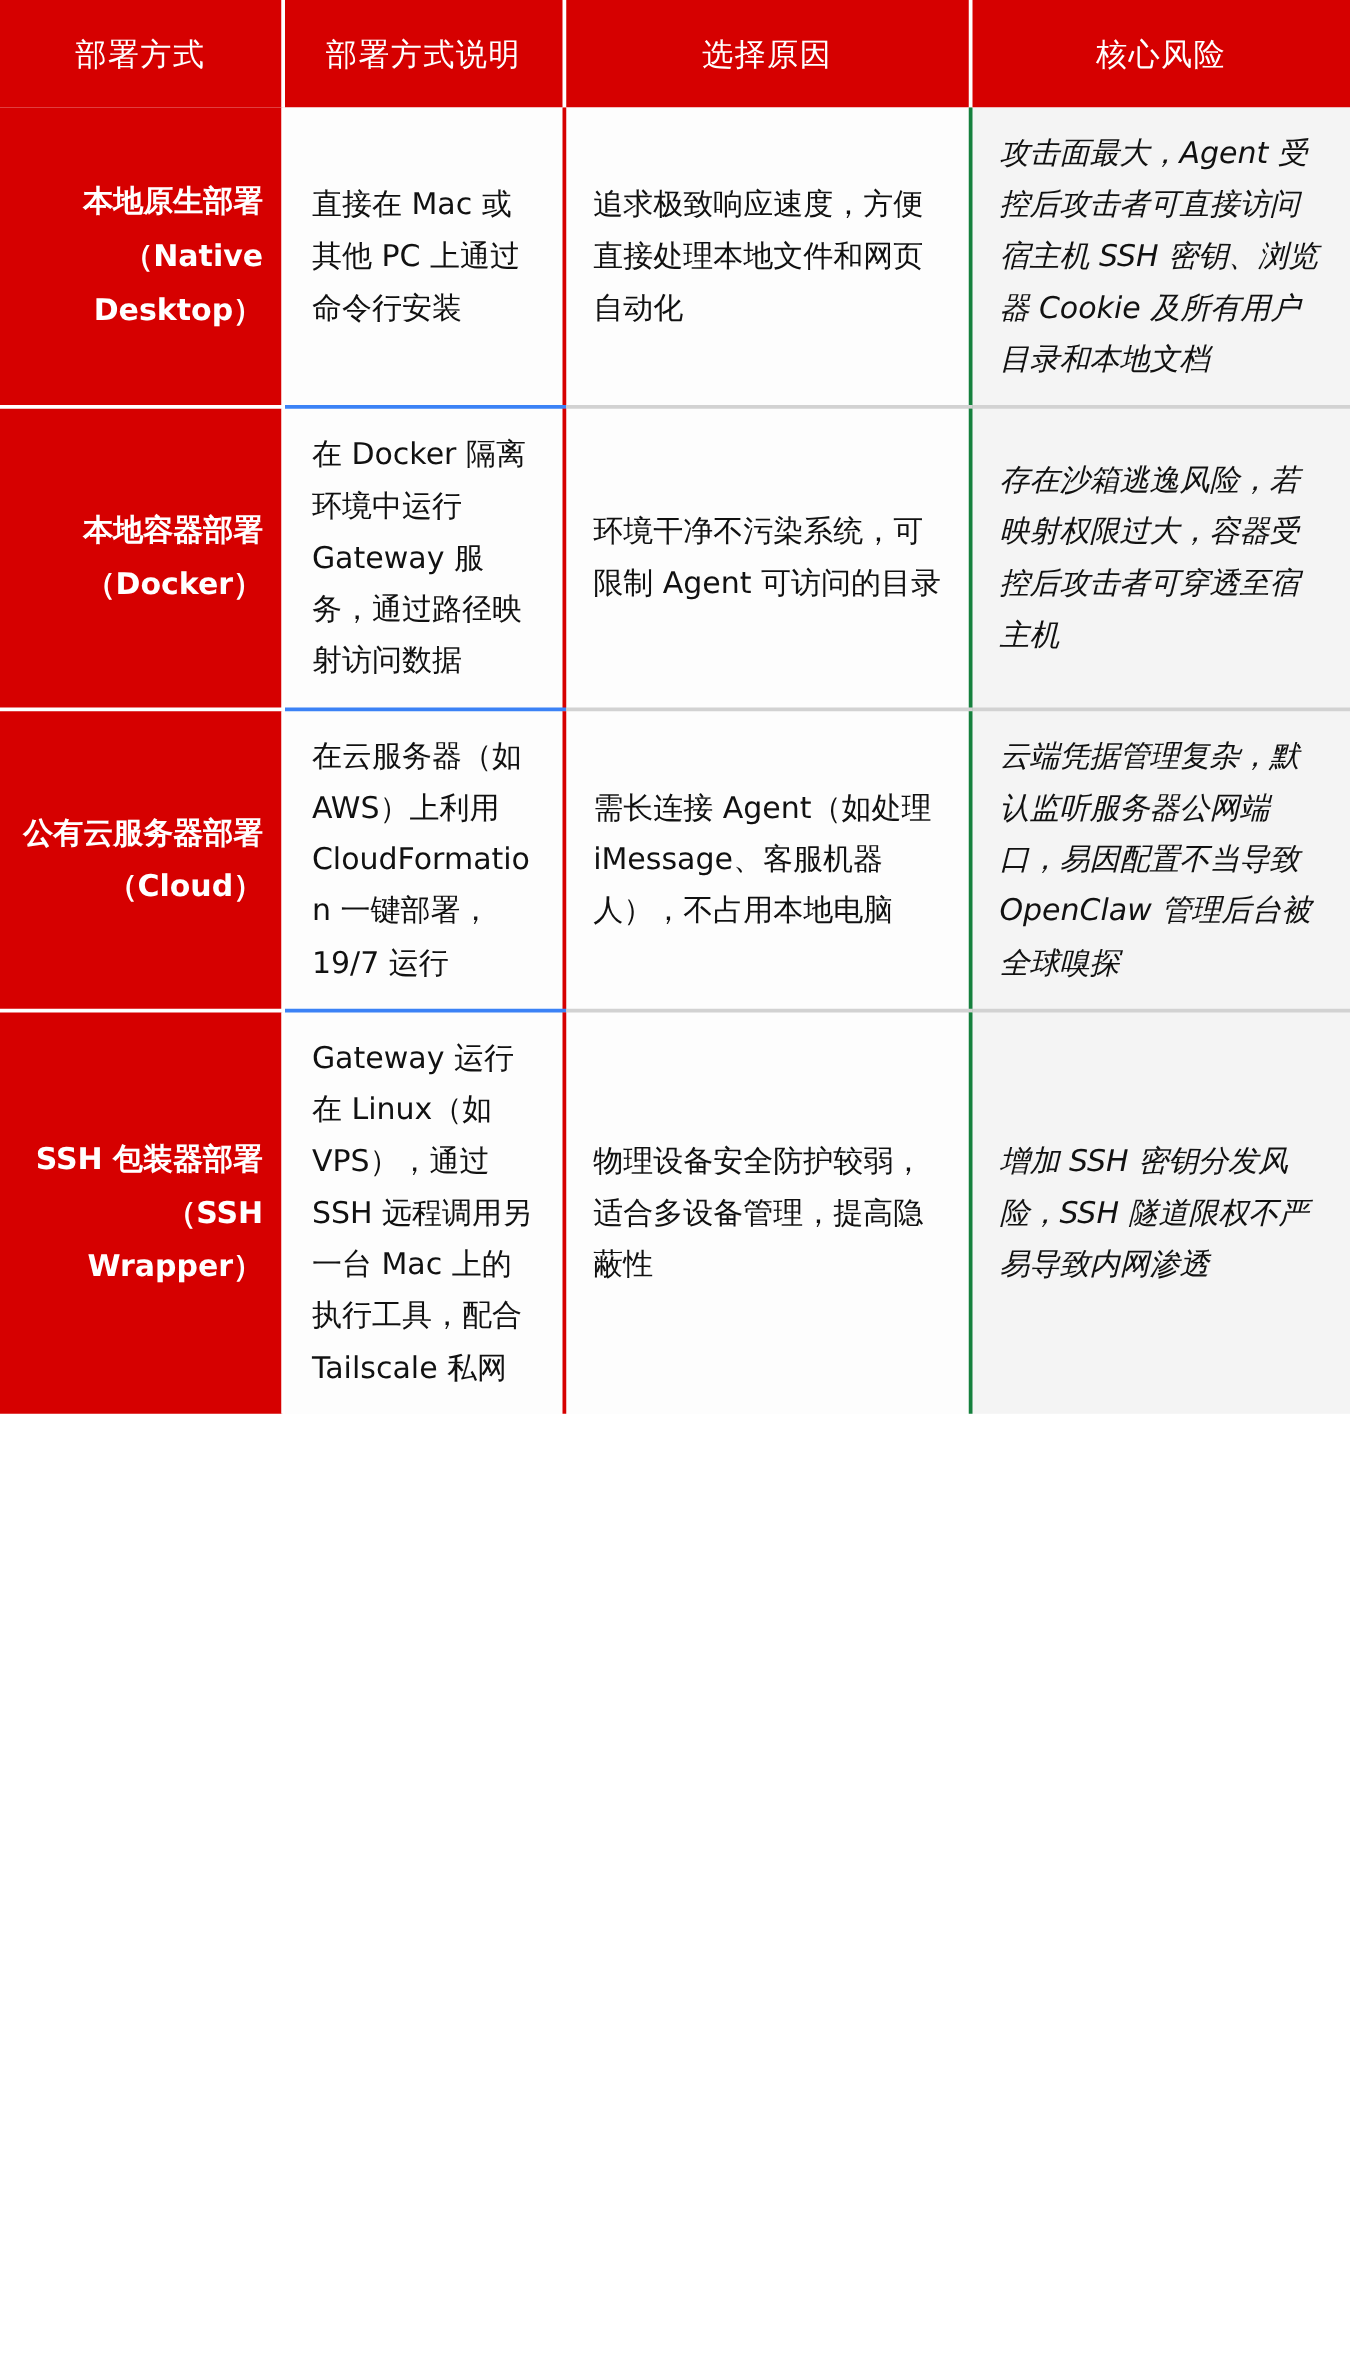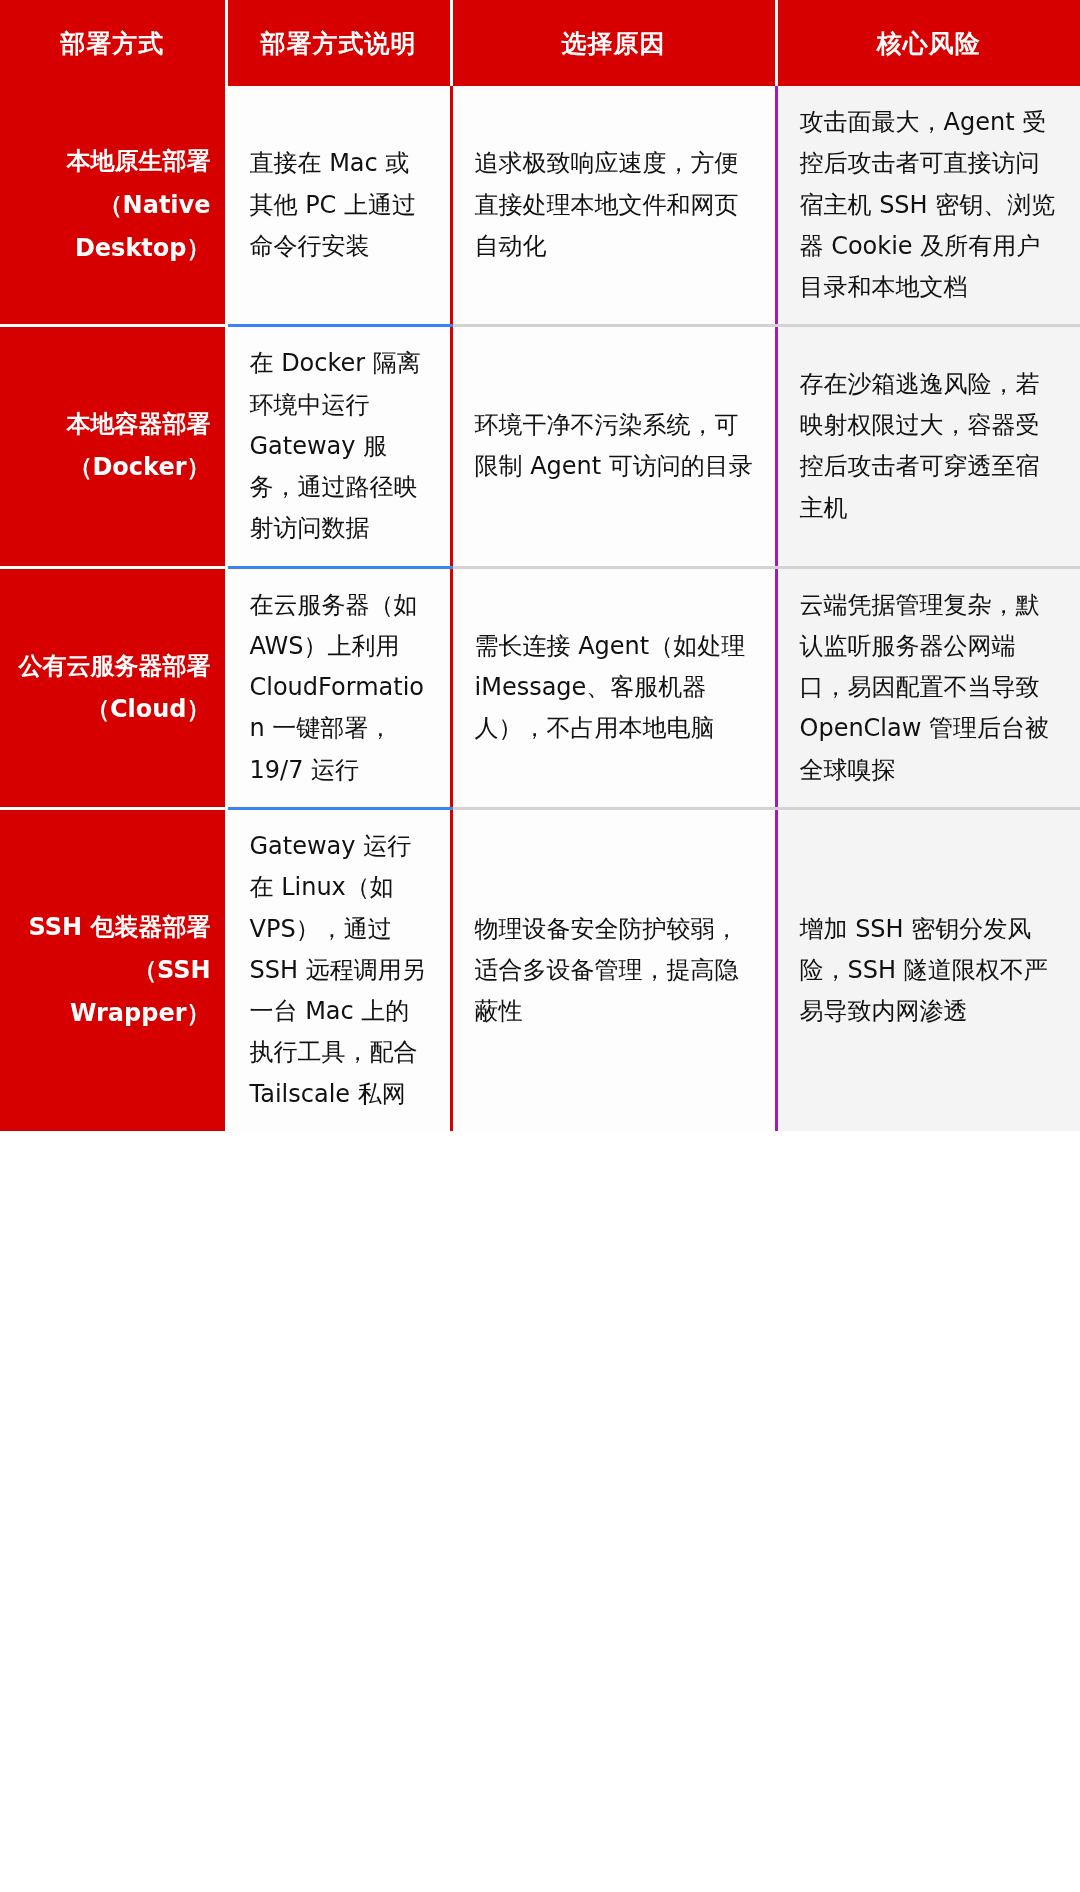--- a/index.html
+++ b/index.html
@@ -20,41 +20,41 @@
   }
   table.deploy-table col.c0 { width: 226px; }
   table.deploy-table col.c1 { width: 225px; }
   table.deploy-table col.c2 { width: 325px; }
   table.deploy-table col.c3 { width: 304px; }
 
   thead th {
     background: #d60000;
     color: #ffffff;
     font-size: 25px;
-    font-weight: bold;
+    font-weight: normal;
     height: 86px;
     padding: 0 10px;
     text-align: center;
     vertical-align: middle;
     border-right: 3px solid #ffffff;
     letter-spacing: 1px;
   }
   thead th:last-child { border-right: none; }
 
   tbody td {
     vertical-align: middle;
     font-size: 24px;
     line-height: 1.72;
     padding: 16px 18px;
     border-bottom: 3px solid #ffffff;
     border-right: 3px solid #ffffff;
     word-break: break-word;
   }
   tbody tr:last-child td { border-bottom: none; }
-  tbody td:last-child { border-right: none; }
+  tbody td:last-child { border-right: none; font-style: italic; }
 
   td.name-cell {
     background: #d60000;
     color: #ffffff;
     font-weight: bold;
     text-align: right;
     font-size: 24px;
     line-height: 1.8;
     padding: 16px 14px;
     border-right: 3px solid #ffffff;
@@ -62,21 +62,21 @@
   td.desc-cell {
     background: #fdfdfd;
     color: #111111;
     border-right: 3px solid #d60000;
     border-bottom: 3px solid #3b82f6;
     padding-left: 22px;
   }
   td.reason-cell {
     background: #fdfdfd;
     color: #111111;
-    border-right: 3px solid #a21caf;
+    border-right: 3px solid #15803d;
     border-bottom: 3px solid #d2d2d2;
     padding-left: 22px;
   }
   td.risk-cell {
     background: #f4f4f4;
     color: #111111;
     border-bottom: 3px solid #d2d2d2;
     padding-left: 22px;
   }
   tbody tr:last-child td.desc-cell,

